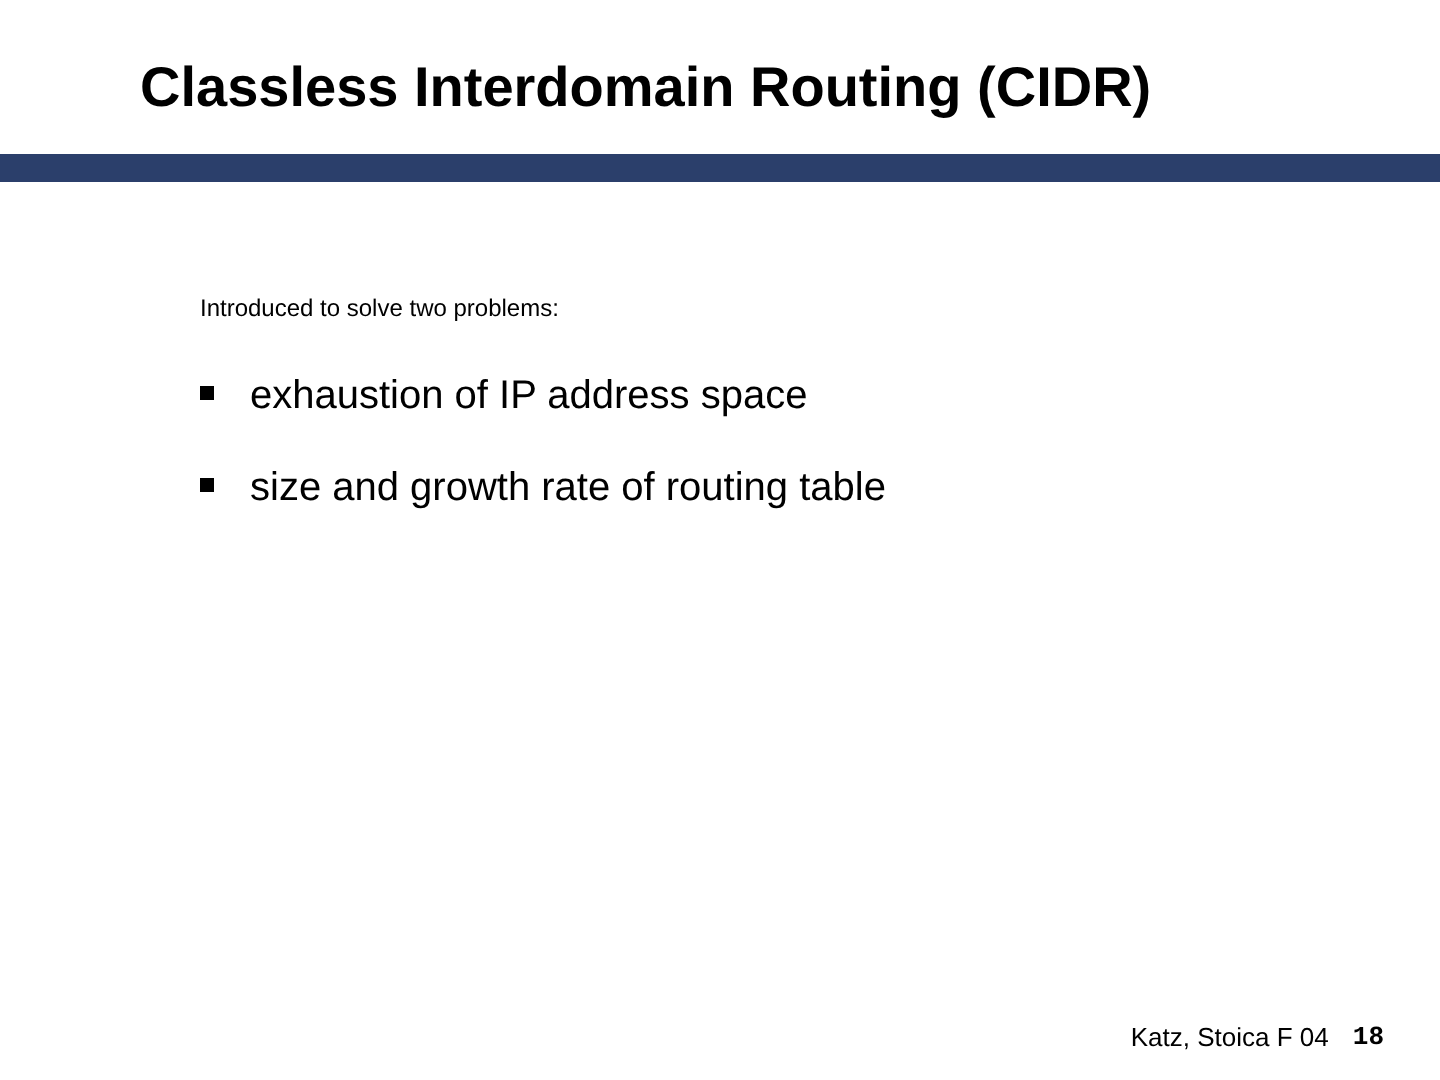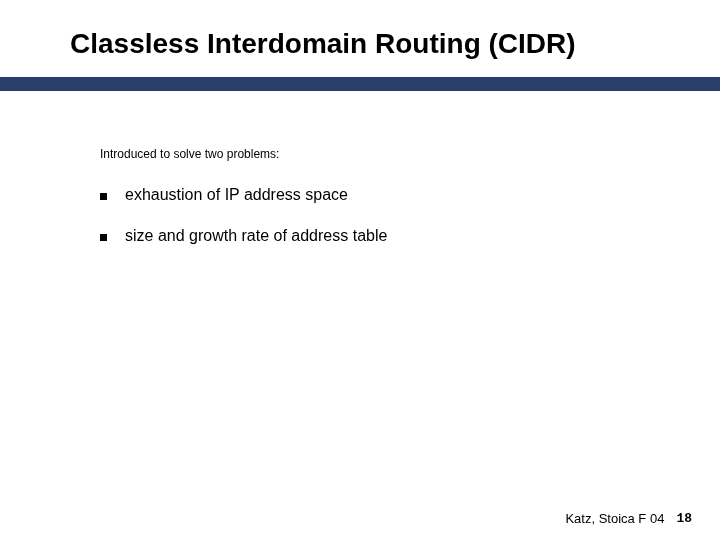--- a/index.html
+++ b/index.html
@@ -55,21 +55,21 @@
   }
   .bullet-box {
     width: 7px;
     height: 7px;
     background: #000000;
     margin-top: 8px;
     margin-right: 18px;
     flex: 0 0 auto;
   }
   .bullet-text {
-    font-size: 16px;
+    font-size: 20px;
     color: #000000;
     line-height: 1.3;
   }
   .footer {
     position: absolute;
     bottom: 14px;
     right: 28px;
     display: flex;
     align-items: flex-start;
     gap: 12px;
@@ -96,21 +96,21 @@
 
   <div class="intro">Introduced to solve two problems:</div>
 
   <div class="bullets">
     <div class="bullet-row">
       <div class="bullet-box"></div>
       <div class="bullet-text">exhaustion of IP address space</div>
     </div>
     <div class="bullet-row">
       <div class="bullet-box"></div>
-      <div class="bullet-text">size and growth rate of address table</div>
+      <div class="bullet-text">size and growth rate of routing table</div>
     </div>
   </div>
 
   <div class="footer">
     <span class="footer-credit">Katz, Stoica F 04</span>
     <span class="footer-page">18</span>
   </div>
 
 </div>
 

